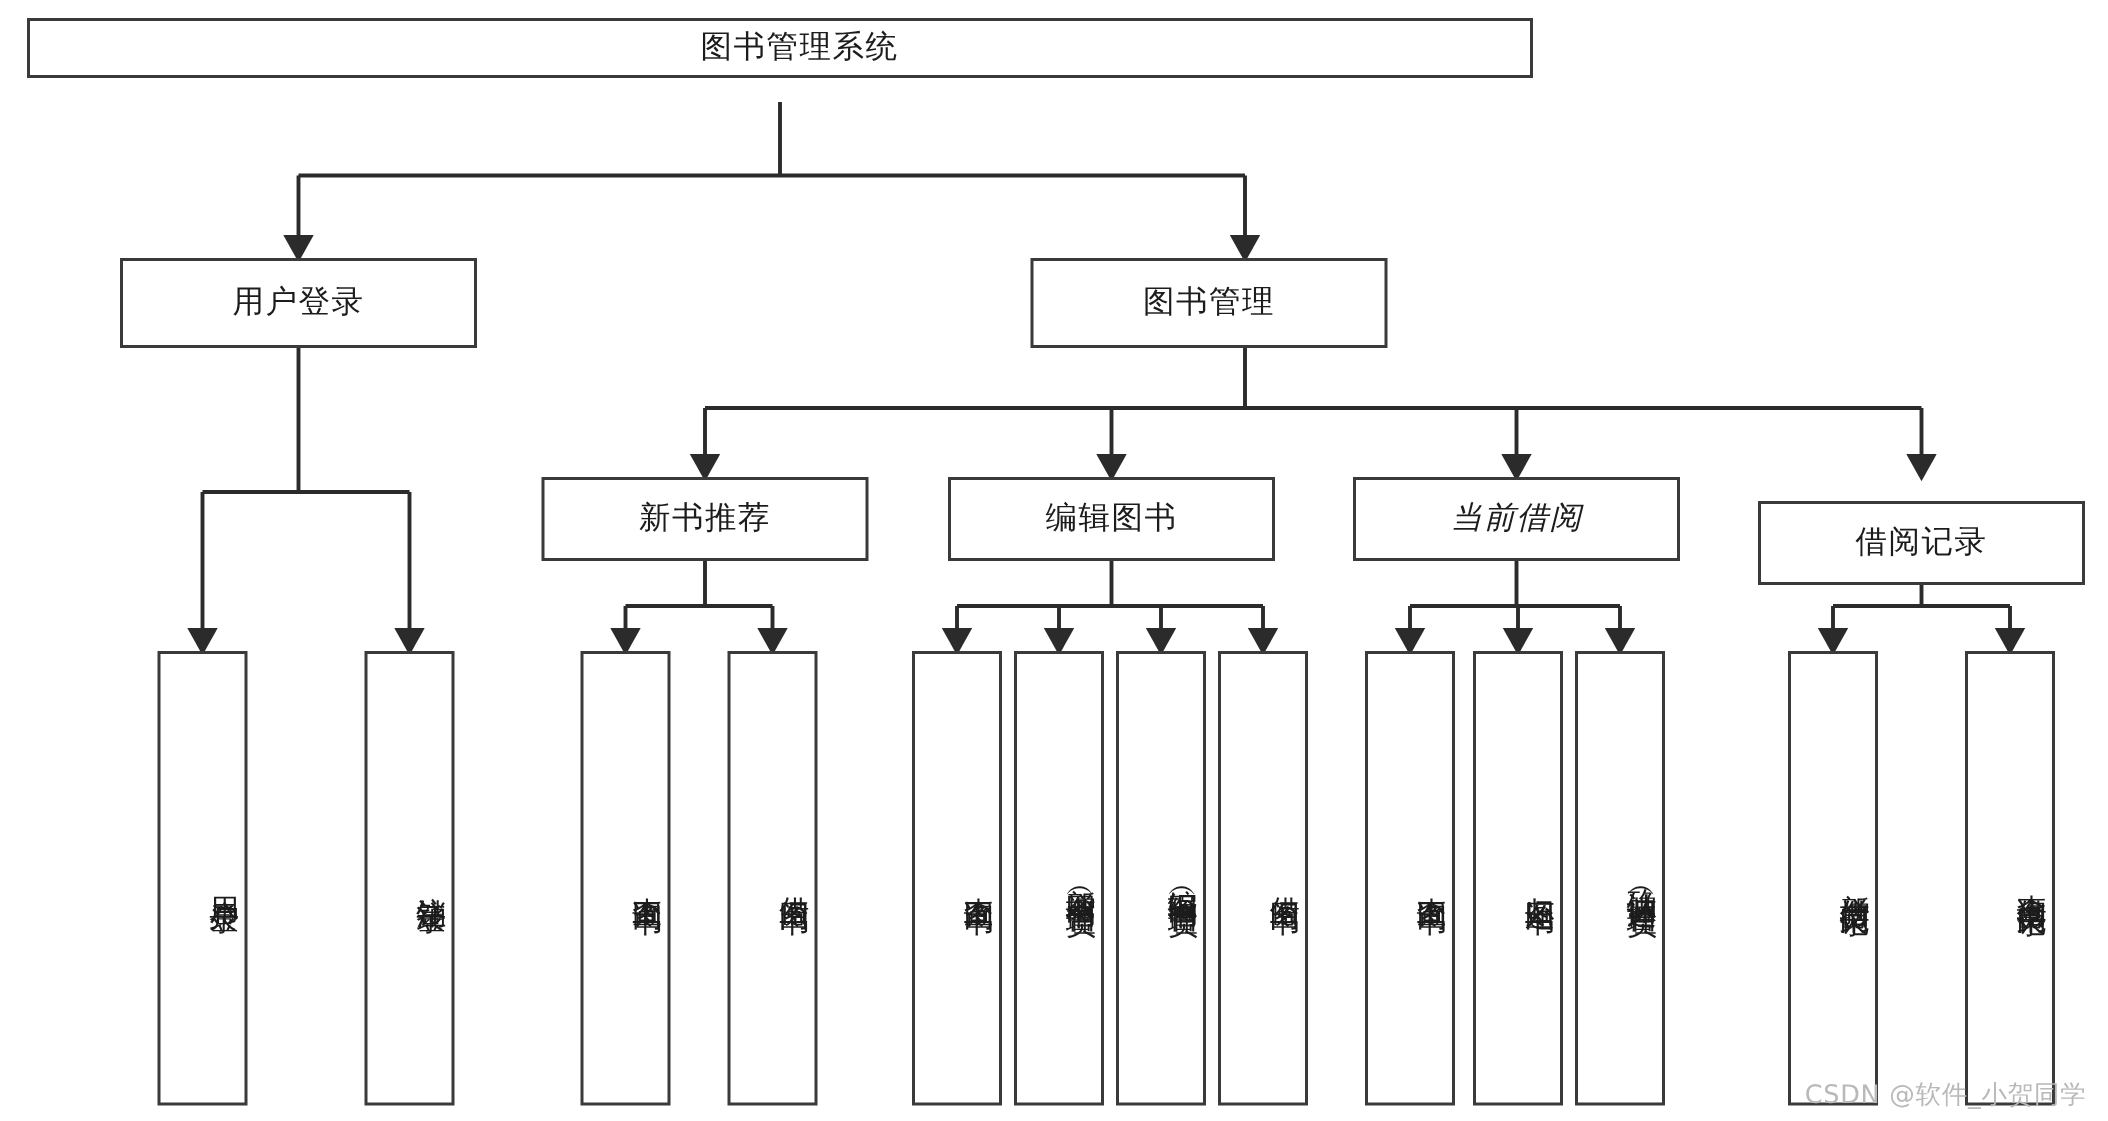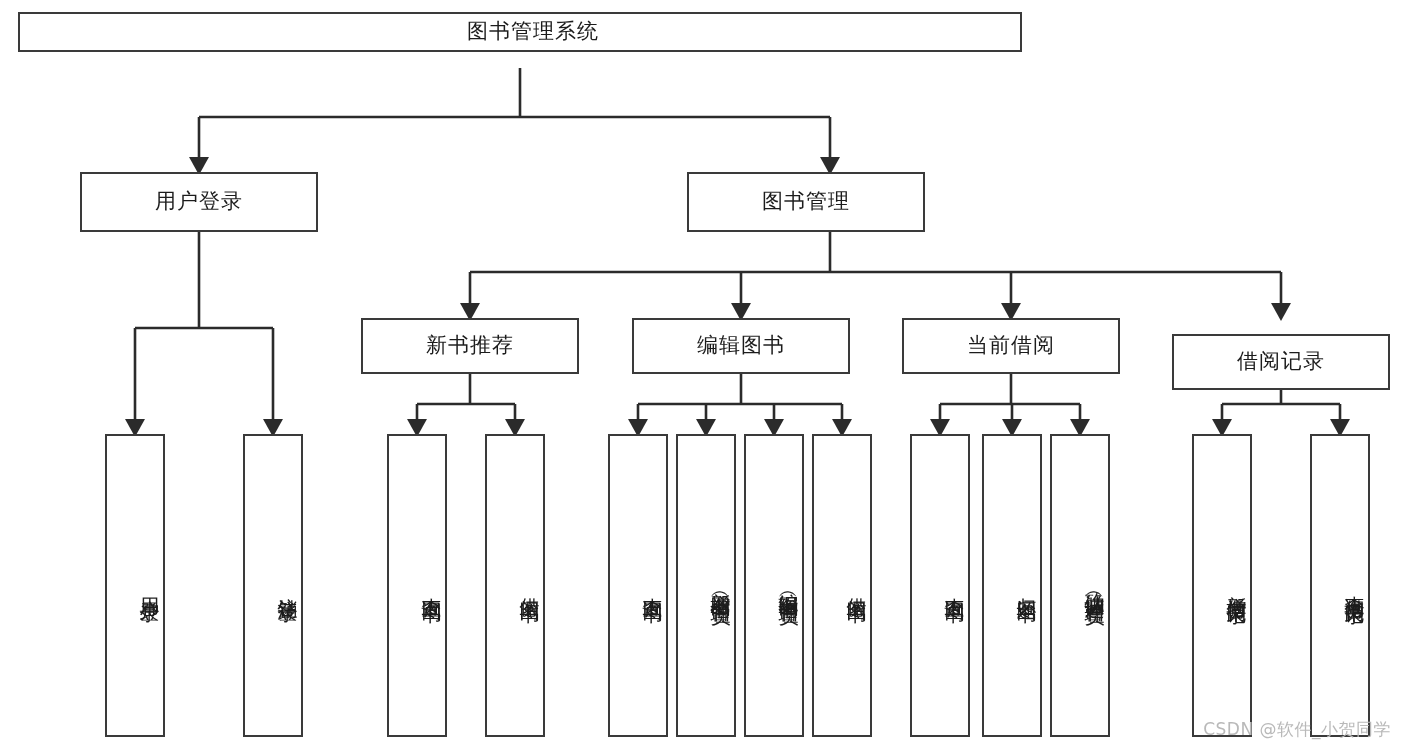--- a/index.html
+++ b/index.html
@@ -134,21 +134,21 @@
   <div class="node horiz" style="left:687px;top:172px;width:238px;height:60px;">
     <span>图书管理</span>
   </div>
 
   <div class="node horiz" style="left:361px;top:318px;width:218px;height:56px;">
     <span>新书推荐</span>
   </div>
   <div class="node horiz" style="left:632px;top:318px;width:218px;height:56px;">
     <span>编辑图书</span>
   </div>
-  <div class="node horiz" style="left:902px;top:318px;width:218px;height:56px;">
+  <div class="node horiz" style="left:902px;top:318px;width:218px;height:56px;font-style:italic;">
     <span>当前借阅</span>
   </div>
   <div class="node horiz" style="left:1172px;top:334px;width:218px;height:56px;">
     <span>借阅记录</span>
   </div>
 
   <div class="node vert" style="left:105px;top:434px;width:60px;height:303px;">
     <span class="vtext">用户登录</span>
   </div>
   <div class="node vert" style="left:243px;top:434px;width:60px;height:303px;">

